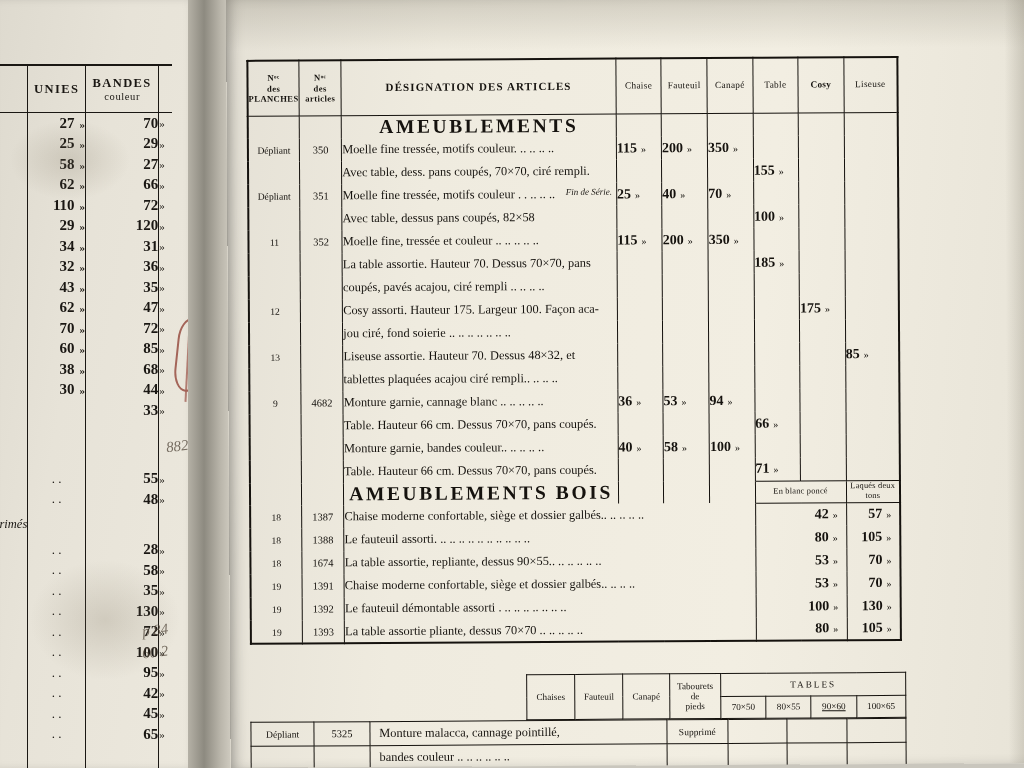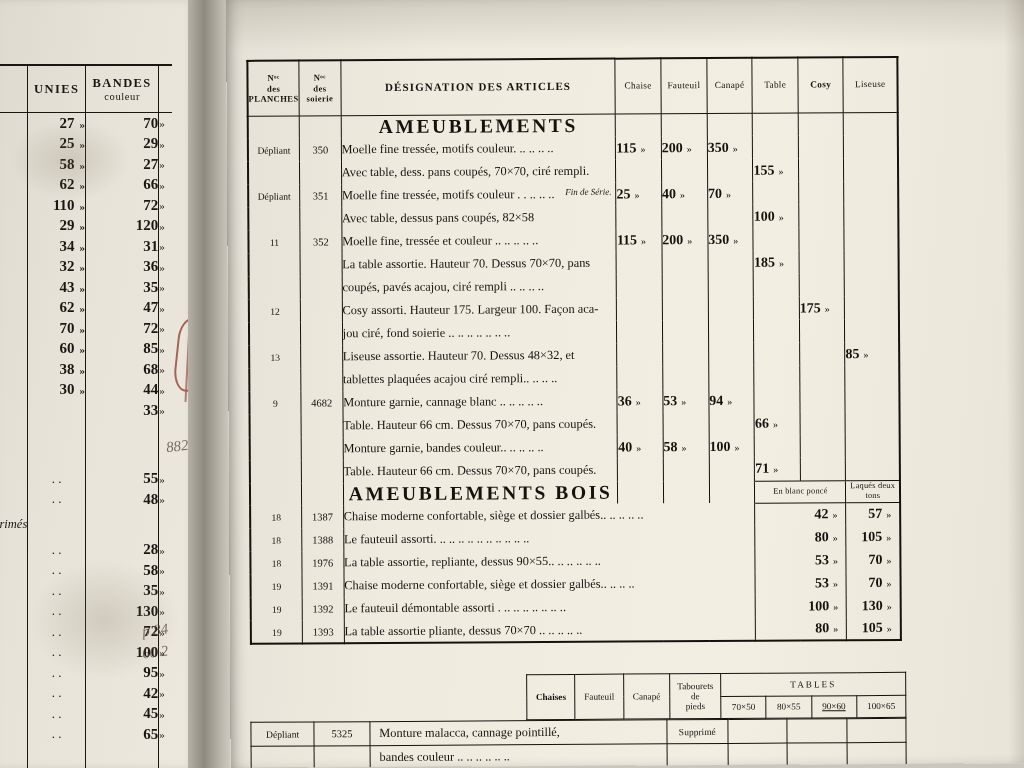--- a/index.html
+++ b/index.html
@@ -355,21 +355,21 @@
     <tbody>
         <tr>
       <td class="hdr" style="width:50px;">
         <div>Nᵒᶜ</div>
         <div>des</div>
         <div>PLANCHES</div>
       </td>
       <td class="hdr" style="width:44px;">
         <div>Nᵒᶜ</div>
         <div>des</div>
-        <div>soierie</div>
+        <div>articles</div>
       </td>
       <td class="hdr desig" style="width:278px;">DÉSIGNATION DES ARTICLES</td>
       <td class="hdr col" style="width:48px;">Chaise</td>
       <td class="hdr col" style="width:48px;">Fauteuil</td>
       <td class="hdr col" style="width:48px;">Canapé</td>
       <td class="hdr col" style="width:46px;">Table</td>
       <td class="hdr col" style="width:46px;font-weight:bold;">Cosy</td>
       <td class="hdr col" style="width:46px;border-right:none;">Liseuse</td>
     </tr>
 
@@ -577,21 +577,21 @@
         </tr>
         <tr class="rowh">
           <td class="cellpl">18</td>
           <td class="cellart">1388</td>
           <td class="celldes" colspan="4">Le fauteuil assorti.    ..    ..    ..    ..    ..    ..    ..    ..    ..    ..</td>
           <td class="price" colspan="2" style="text-align: right; padding-right: 8px;">80<span class="q">»</span></td>
           <td class="price" style="text-align: right; padding-right: 8px; border-right: none;">105<span class="q">»</span></td>
         </tr>
         <tr class="rowh">
           <td class="cellpl">18</td>
-          <td class="cellart">1976</td>
+          <td class="cellart">1674</td>
           <td class="celldes" colspan="4">La table assortie, repliante, dessus 90×55..    ..    ..    ..    ..    ..</td>
           <td class="price" colspan="2" style="text-align: right; padding-right: 8px;">53<span class="q">»</span></td>
           <td class="price" style="text-align: right; padding-right: 8px; border-right: none;">70<span class="q">»</span></td>
         </tr>
         <tr class="rowh">
           <td class="cellpl">19</td>
           <td class="cellart">1391</td>
           <td class="celldes" colspan="4">Chaise moderne confortable, siège et dossier galbés..    ..    ..    ..</td>
           <td class="price" colspan="2" style="text-align: right; padding-right: 8px;">53<span class="q">»</span></td>
           <td class="price" style="text-align: right; padding-right: 8px; border-right: none;">70<span class="q">»</span></td>
@@ -609,21 +609,21 @@
           <td class="celldes" colspan="4">La table assortie pliante, dessus 70×70    ..    ..    ..    ..    ..</td>
           <td class="price" colspan="2" style="text-align: right; padding-right: 8px;">80<span class="q">»</span></td>
           <td class="price" style="text-align: right; padding-right: 8px; border-right: none;">105<span class="q">»</span></td>
         </tr>
       </tbody>
   </table>
 
   <table id="bottomtable">
     <tbody>
         <tr>
-      <td class="bh" rowspan="2" style="width:48px;font-weight:bold;">Chaises</td>
+      <td class="bh" rowspan="2" style="width:48px;">Chaises</td>
       <td class="bh" rowspan="2" style="width:48px;">Fauteuil</td>
       <td class="bh" rowspan="2" style="width:46px;">Canapé</td>
       <td class="bh" rowspan="2" style="width:50px;">
         <div>Tabourets</div>
         <div>de</div>
         <div>pieds</div>
       </td>
       <td class="tablesTitle" colspan="4">TABLES</td>
     </tr>
     <tr>

